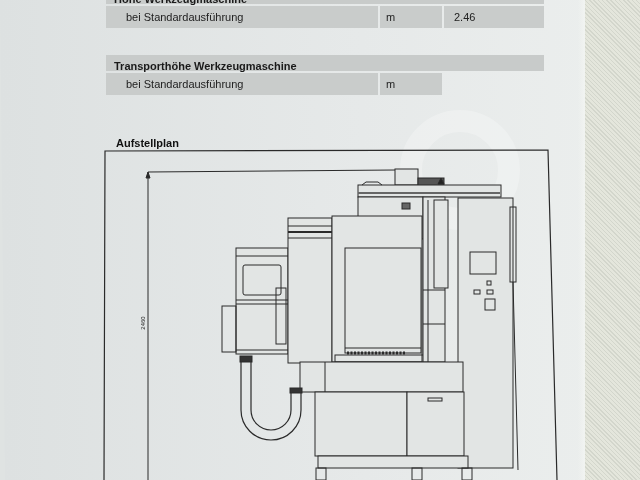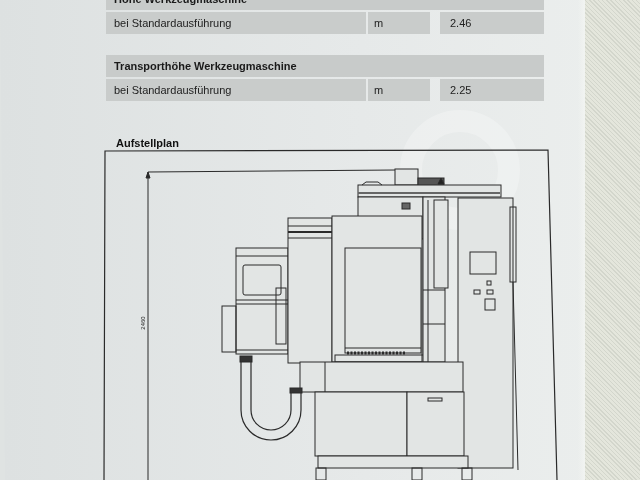--- a/index.html
+++ b/index.html
@@ -18,31 +18,31 @@
     background:
       repeating-linear-gradient(45deg, #d3d6cc 0 1px, #e4e6dc 1px 3px),
       #dfe1d8;
   }
   .fabric-edge {
     position: absolute; left: 578px; top: 0; width: 14px; height: 480px;
     background: linear-gradient(90deg, rgba(255,255,255,0) 0%, #f3f5f2 60%, rgba(255,255,255,0) 100%);
   }
   .tbl { position: absolute; left: 106px; width: 438px; }
   .tbl .hdr {
-    background: #c8cbca; height: 22px; line-height: 22px;
+    background: #c8cbca; height: 16px; line-height: 22px;
     padding-left: 8px; font-weight: bold; font-size: 11px; color: #1a1a1a;
   }
   .tbl .row {
     display: flex; height: 22px; line-height: 22px; margin-top: 2px;
     font-size: 11px; color: #222;
   }
   .tbl .row > div { background: #c9cccb; }
-  .tbl .row .c1 { width: 252px; padding-left: 8px; }
+  .tbl .row .c1 { width: 252px; padding-left: 20px; }
   .tbl .row .c2 { width: 56px; margin-left: 2px; padding-left: 6px; }
-  .tbl .row .c3 { flex: 1; margin-left: 10px; padding-left: 10px; }
+  .tbl .row .c3 { flex: 1; margin-left: 2px; padding-left: 10px; }
   .tbl1 { top: -12px; }
   .tbl2 { top: 55px; }
   .section-title {
     position: absolute; left: 116px; top: 137px;
     font-size: 11px; font-weight: bold; color: #111;
   }
   .drawing { position: absolute; left: 0; top: 0; width: 640px; height: 480px; }
   .dim-label {
     position: absolute; left: 136px; top: 320px; font-size: 6px; color: #222;
     transform: rotate(-90deg); transform-origin: center;
@@ -67,21 +67,20 @@
     <div class="c2">m</div>
     <div class="c3">2.46</div>
   </div>
 </div>
 
 <div class="tbl tbl2">
   <div class="hdr">Transporthöhe Werkzeugmaschine</div>
   <div class="row">
     <div class="c1">bei Standardausführung</div>
     <div class="c2">m</div>
-    <div class="c3">2.25</div>
   </div>
 </div>
 
 <div class="section-title">Aufstellplan</div>
 
 <div class="watermark"></div>
 
 <svg class="drawing" viewBox="0 0 640 480" xmlns="http://www.w3.org/2000/svg">
   <g fill="none" stroke="#2a2a2a" stroke-width="1">
 

